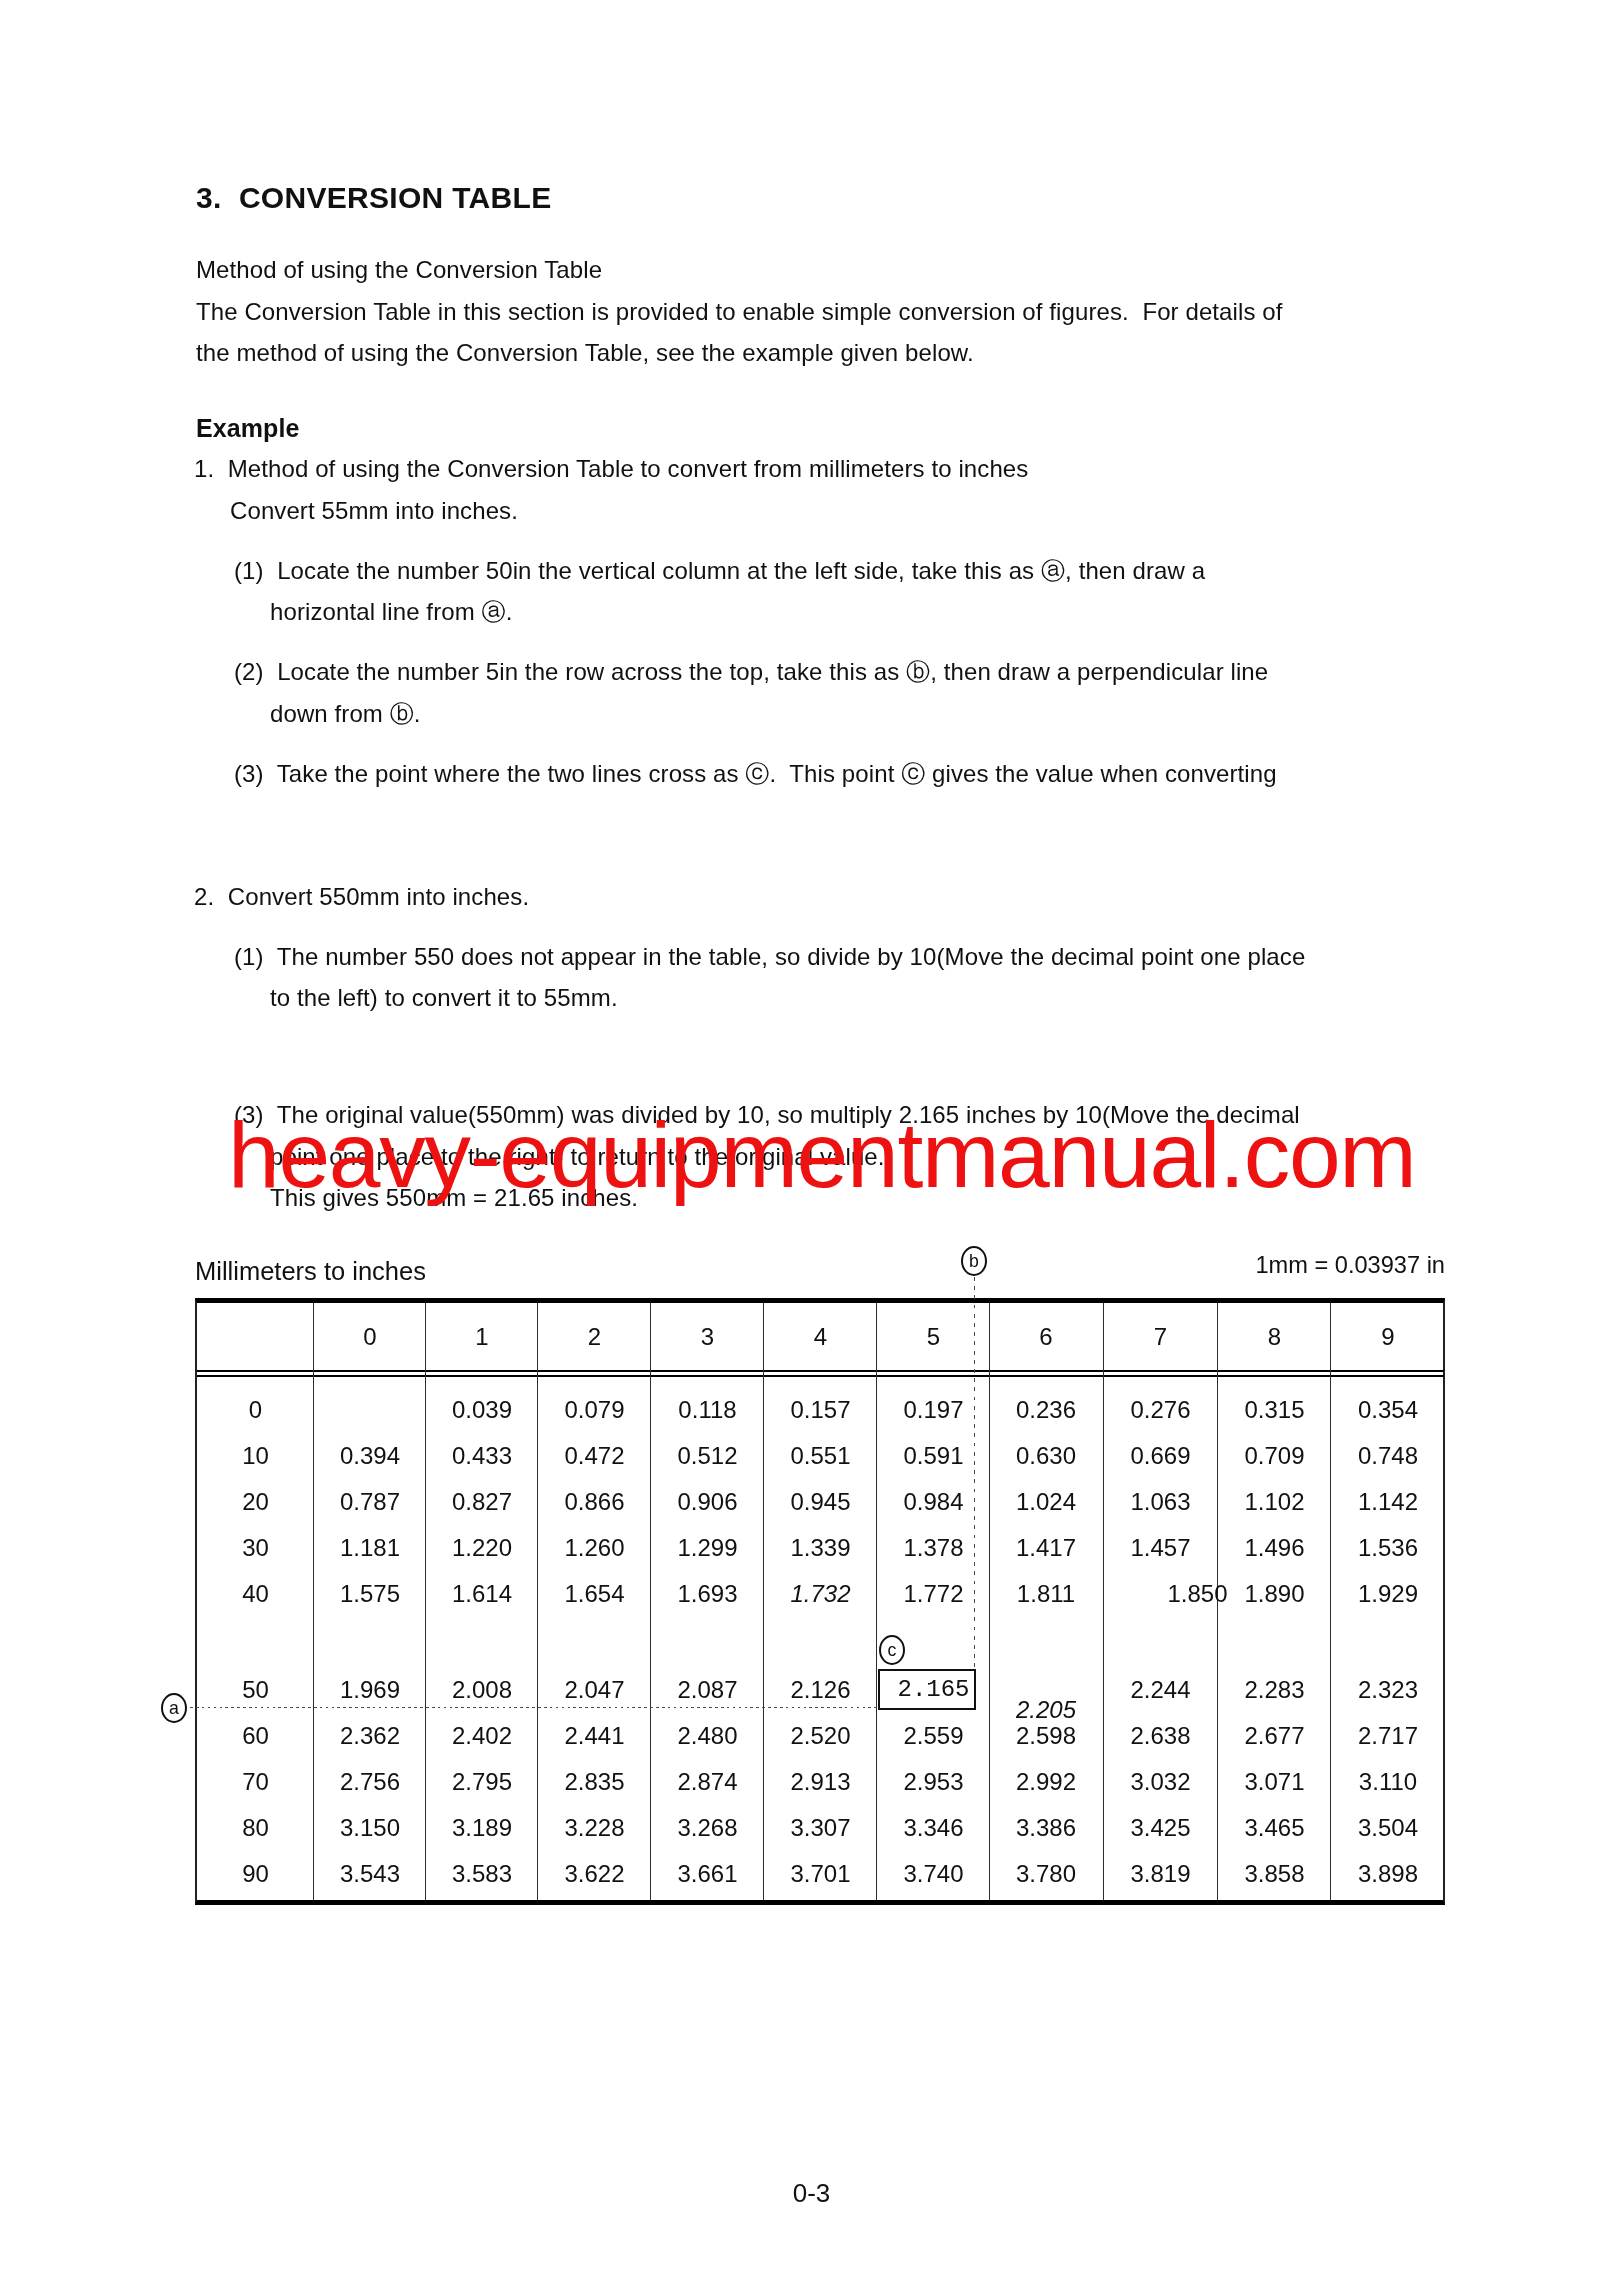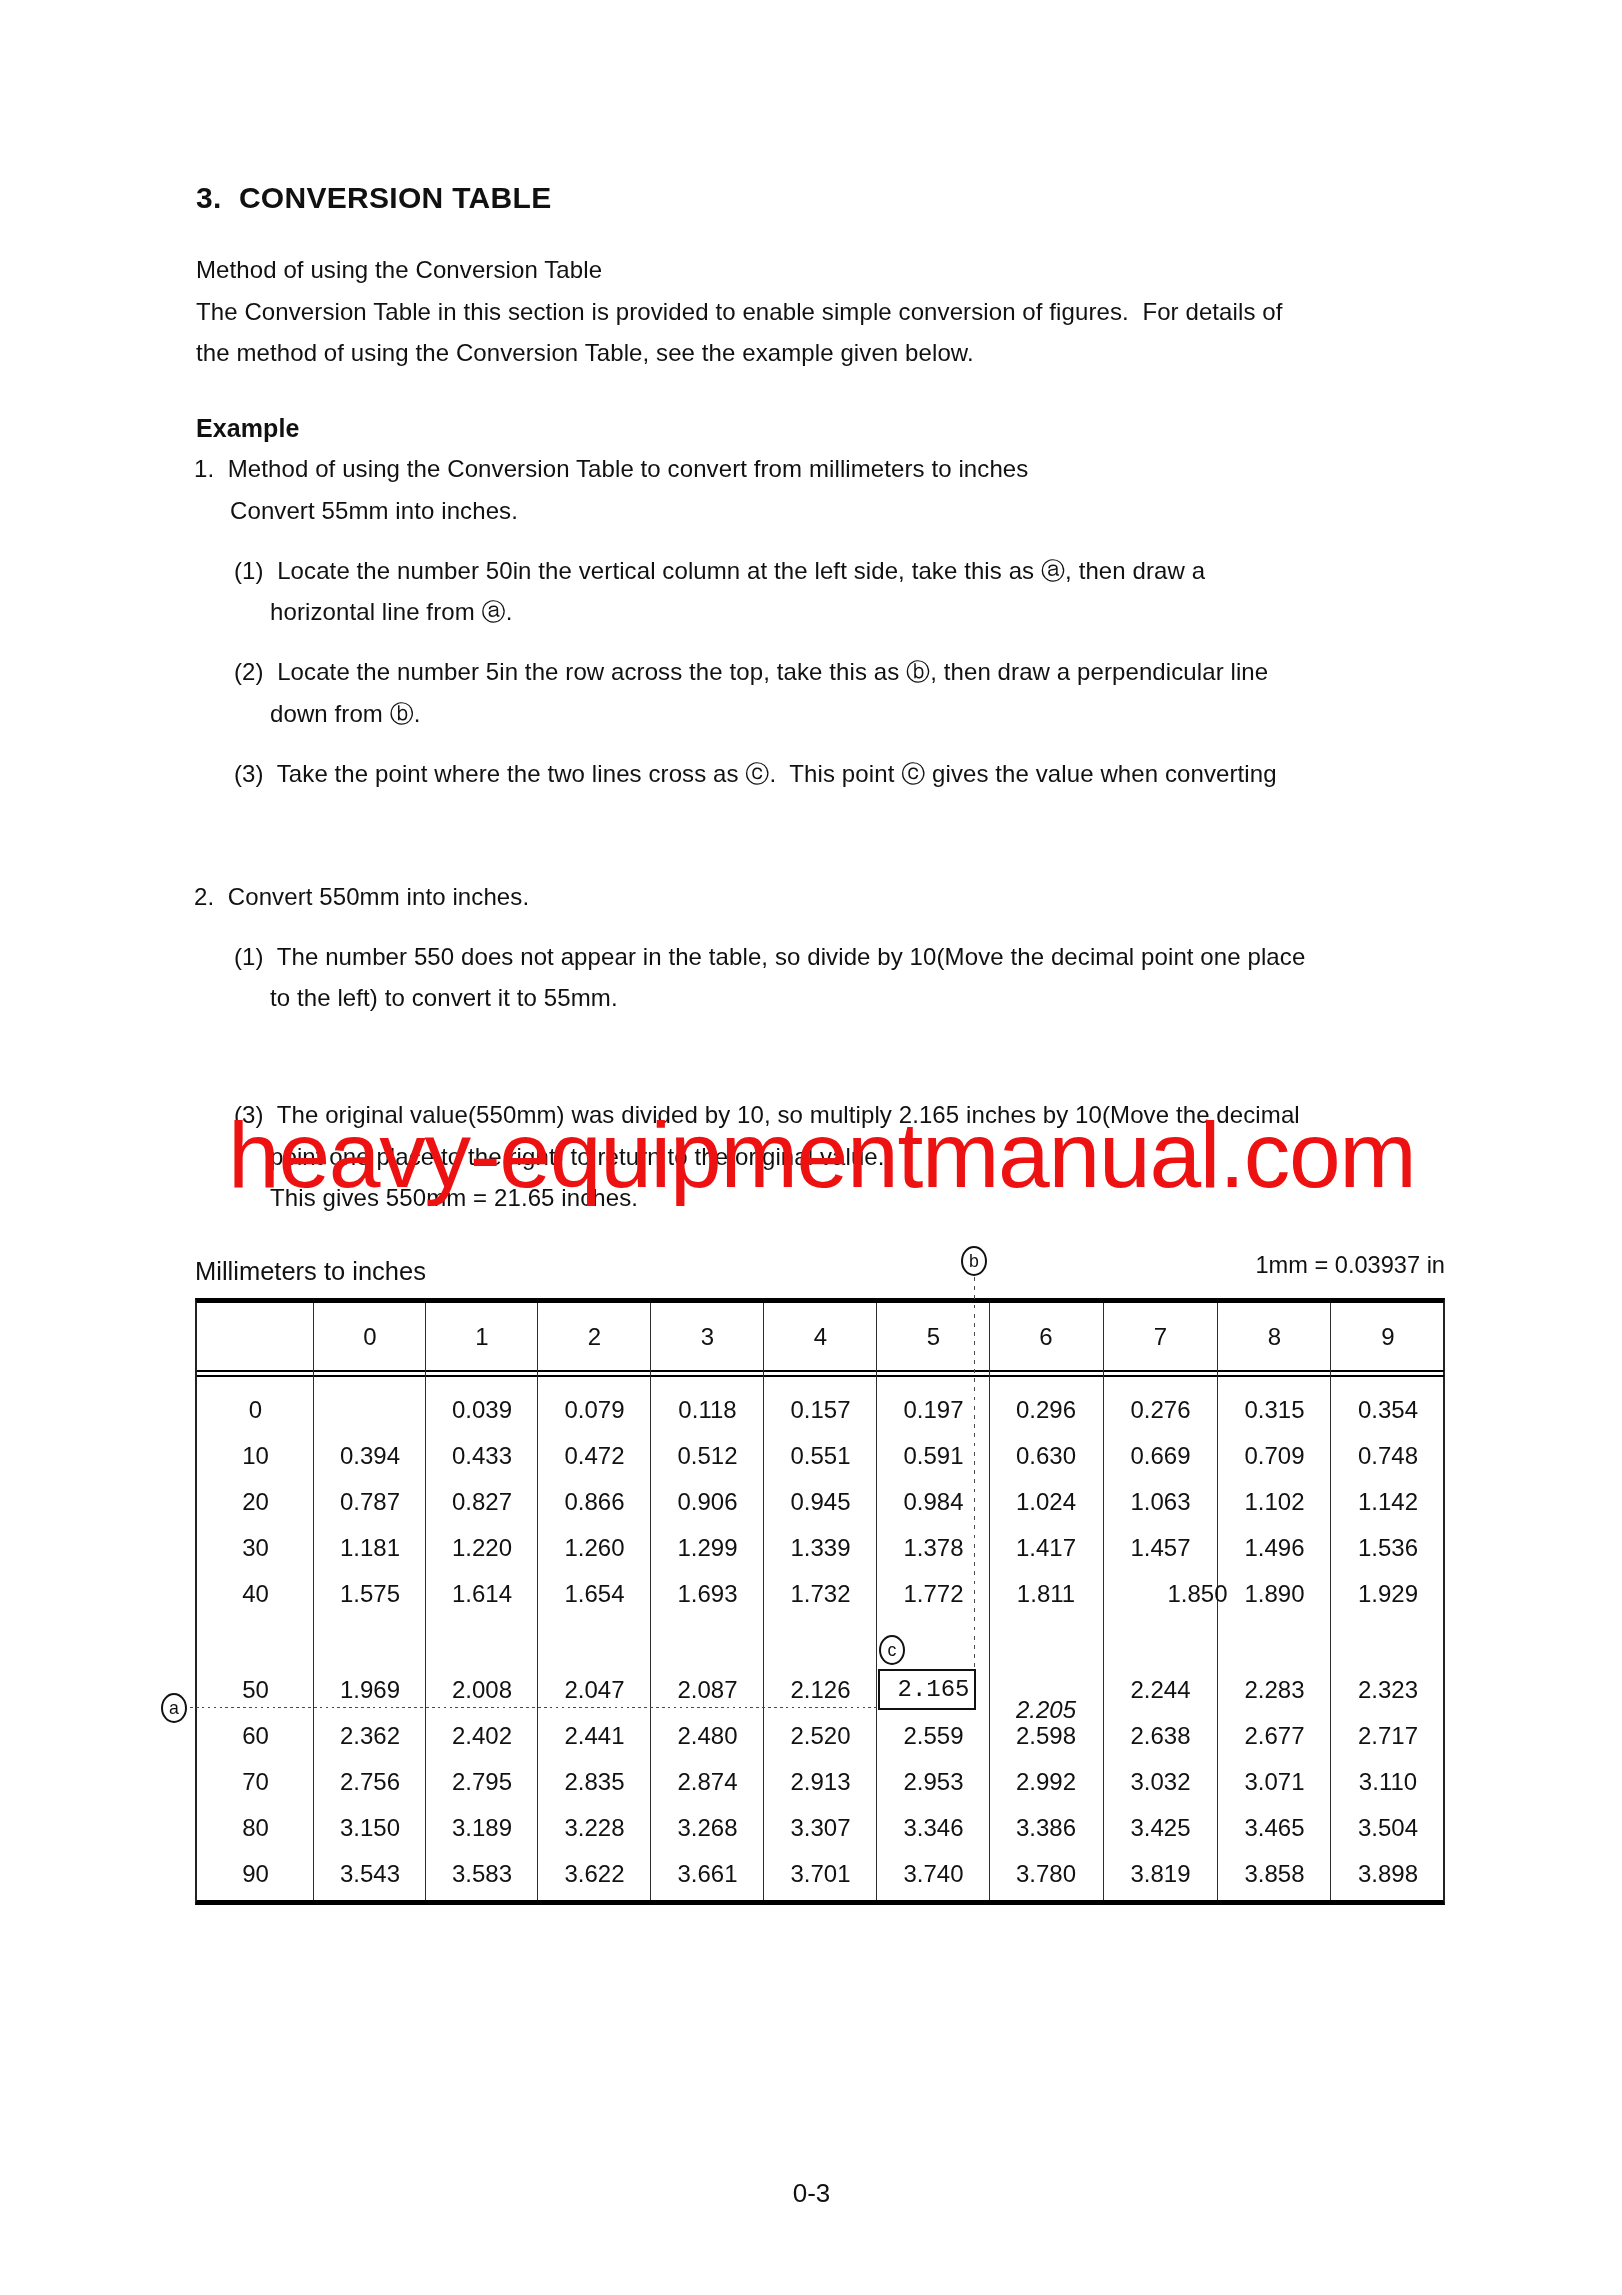--- a/index.html
+++ b/index.html
@@ -197,21 +197,21 @@
         <div class="cell head" style="left: 906px; width: 115px;">7</div>
         <div class="cell head" style="left: 1021px; width: 113px;">8</div>
         <div class="cell head" style="left: 1134px; width: 114px;">9</div>
         <div class="cell" style="left: 0px; width: 117px; top: 84px; height: 46px; line-height: 46px;">0</div>
         <div class="cell" style="left: 117px; width: 112px; top: 84px; height: 46px; line-height: 46px;"></div>
         <div class="cell" style="left: 229px; width: 112px; top: 84px; height: 46px; line-height: 46px;">0.039</div>
         <div class="cell" style="left: 341px; width: 113px; top: 84px; height: 46px; line-height: 46px;">0.079</div>
         <div class="cell" style="left: 454px; width: 113px; top: 84px; height: 46px; line-height: 46px;">0.118</div>
         <div class="cell" style="left: 567px; width: 113px; top: 84px; height: 46px; line-height: 46px;">0.157</div>
         <div class="cell" style="left: 680px; width: 113px; top: 84px; height: 46px; line-height: 46px;">0.197</div>
-        <div class="cell" style="left: 792px; width: 114px; top: 84px; height: 46px; line-height: 46px;">0.296</div>
+        <div class="cell" style="left: 792px; width: 114px; top: 84px; height: 46px; line-height: 46px;">0.236</div>
         <div class="cell" style="left: 906px; width: 115px; top: 84px; height: 46px; line-height: 46px;">0.276</div>
         <div class="cell" style="left: 1021px; width: 113px; top: 84px; height: 46px; line-height: 46px;">0.315</div>
         <div class="cell" style="left: 1134px; width: 114px; top: 84px; height: 46px; line-height: 46px;">0.354</div>
         <div class="cell" style="left: 0px; width: 117px; top: 130px; height: 46px; line-height: 46px;">10</div>
         <div class="cell" style="left: 117px; width: 112px; top: 130px; height: 46px; line-height: 46px;">0.394</div>
         <div class="cell" style="left: 229px; width: 112px; top: 130px; height: 46px; line-height: 46px;">0.433</div>
         <div class="cell" style="left: 341px; width: 113px; top: 130px; height: 46px; line-height: 46px;">0.472</div>
         <div class="cell" style="left: 454px; width: 113px; top: 130px; height: 46px; line-height: 46px;">0.512</div>
         <div class="cell" style="left: 567px; width: 113px; top: 130px; height: 46px; line-height: 46px;">0.551</div>
         <div class="cell" style="left: 680px; width: 113px; top: 130px; height: 46px; line-height: 46px;">0.591</div>
@@ -239,21 +239,21 @@
         <div class="cell" style="left: 680px; width: 113px; top: 222px; height: 46px; line-height: 46px;">1.378</div>
         <div class="cell" style="left: 792px; width: 114px; top: 222px; height: 46px; line-height: 46px;">1.417</div>
         <div class="cell" style="left: 906px; width: 115px; top: 222px; height: 46px; line-height: 46px;">1.457</div>
         <div class="cell" style="left: 1021px; width: 113px; top: 222px; height: 46px; line-height: 46px;">1.496</div>
         <div class="cell" style="left: 1134px; width: 114px; top: 222px; height: 46px; line-height: 46px;">1.536</div>
         <div class="cell" style="left: 0px; width: 117px; top: 268px; height: 46px; line-height: 46px;">40</div>
         <div class="cell" style="left: 117px; width: 112px; top: 268px; height: 46px; line-height: 46px;">1.575</div>
         <div class="cell" style="left: 229px; width: 112px; top: 268px; height: 46px; line-height: 46px;">1.614</div>
         <div class="cell" style="left: 341px; width: 113px; top: 268px; height: 46px; line-height: 46px;">1.654</div>
         <div class="cell" style="left: 454px; width: 113px; top: 268px; height: 46px; line-height: 46px;">1.693</div>
-        <div class="cell" style="left: 567px; width: 113px; top: 268px; height: 46px; line-height: 46px;">1.732</div>
+        <div class="cell" style="left: 567px; width: 113px; top: 268px; height: 46px; line-height: 46px; font-style: italic;">1.732</div>
         <div class="cell" style="left: 680px; width: 113px; top: 268px; height: 46px; line-height: 46px;">1.772</div>
         <div class="cell" style="left: 792px; width: 114px; top: 268px; height: 46px; line-height: 46px;">1.811</div>
         <div class="cell" style="left: 906px; width: 115px; top: 268px; height: 46px; line-height: 46px; padding-left: 37px;">1.850</div>
         <div class="cell" style="left: 1021px; width: 113px; top: 268px; height: 46px; line-height: 46px;">1.890</div>
         <div class="cell" style="left: 1134px; width: 114px; top: 268px; height: 46px; line-height: 46px;">1.929</div>
         <div class="cell" style="left: 0px; width: 117px; top: 364px; height: 46px; line-height: 46px;">50</div>
         <div class="cell" style="left: 117px; width: 112px; top: 364px; height: 46px; line-height: 46px;">1.969</div>
         <div class="cell" style="left: 229px; width: 112px; top: 364px; height: 46px; line-height: 46px;">2.008</div>
         <div class="cell" style="left: 341px; width: 113px; top: 364px; height: 46px; line-height: 46px;">2.047</div>
         <div class="cell" style="left: 454px; width: 113px; top: 364px; height: 46px; line-height: 46px;">2.087</div>

